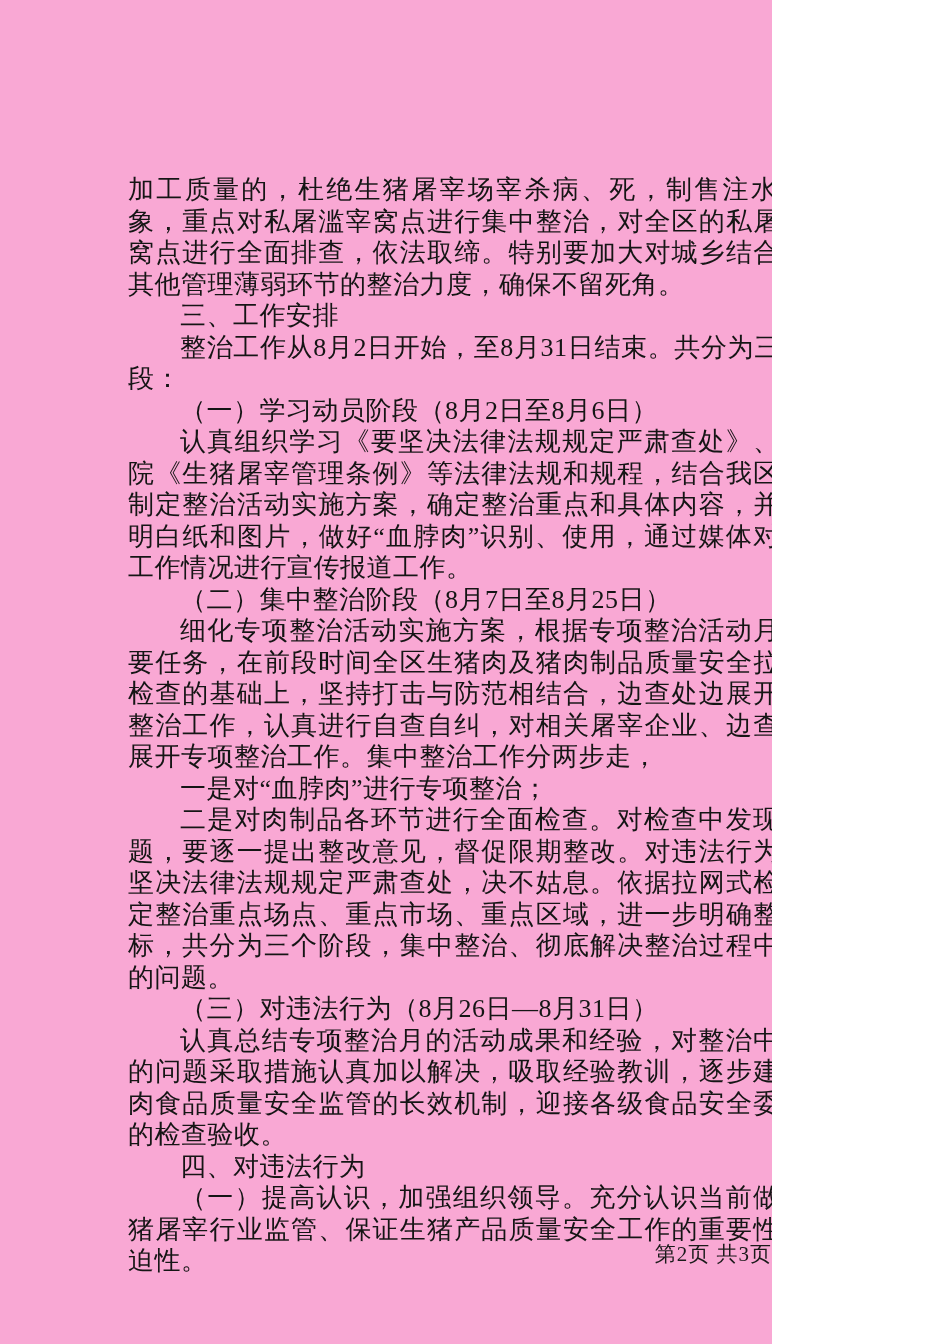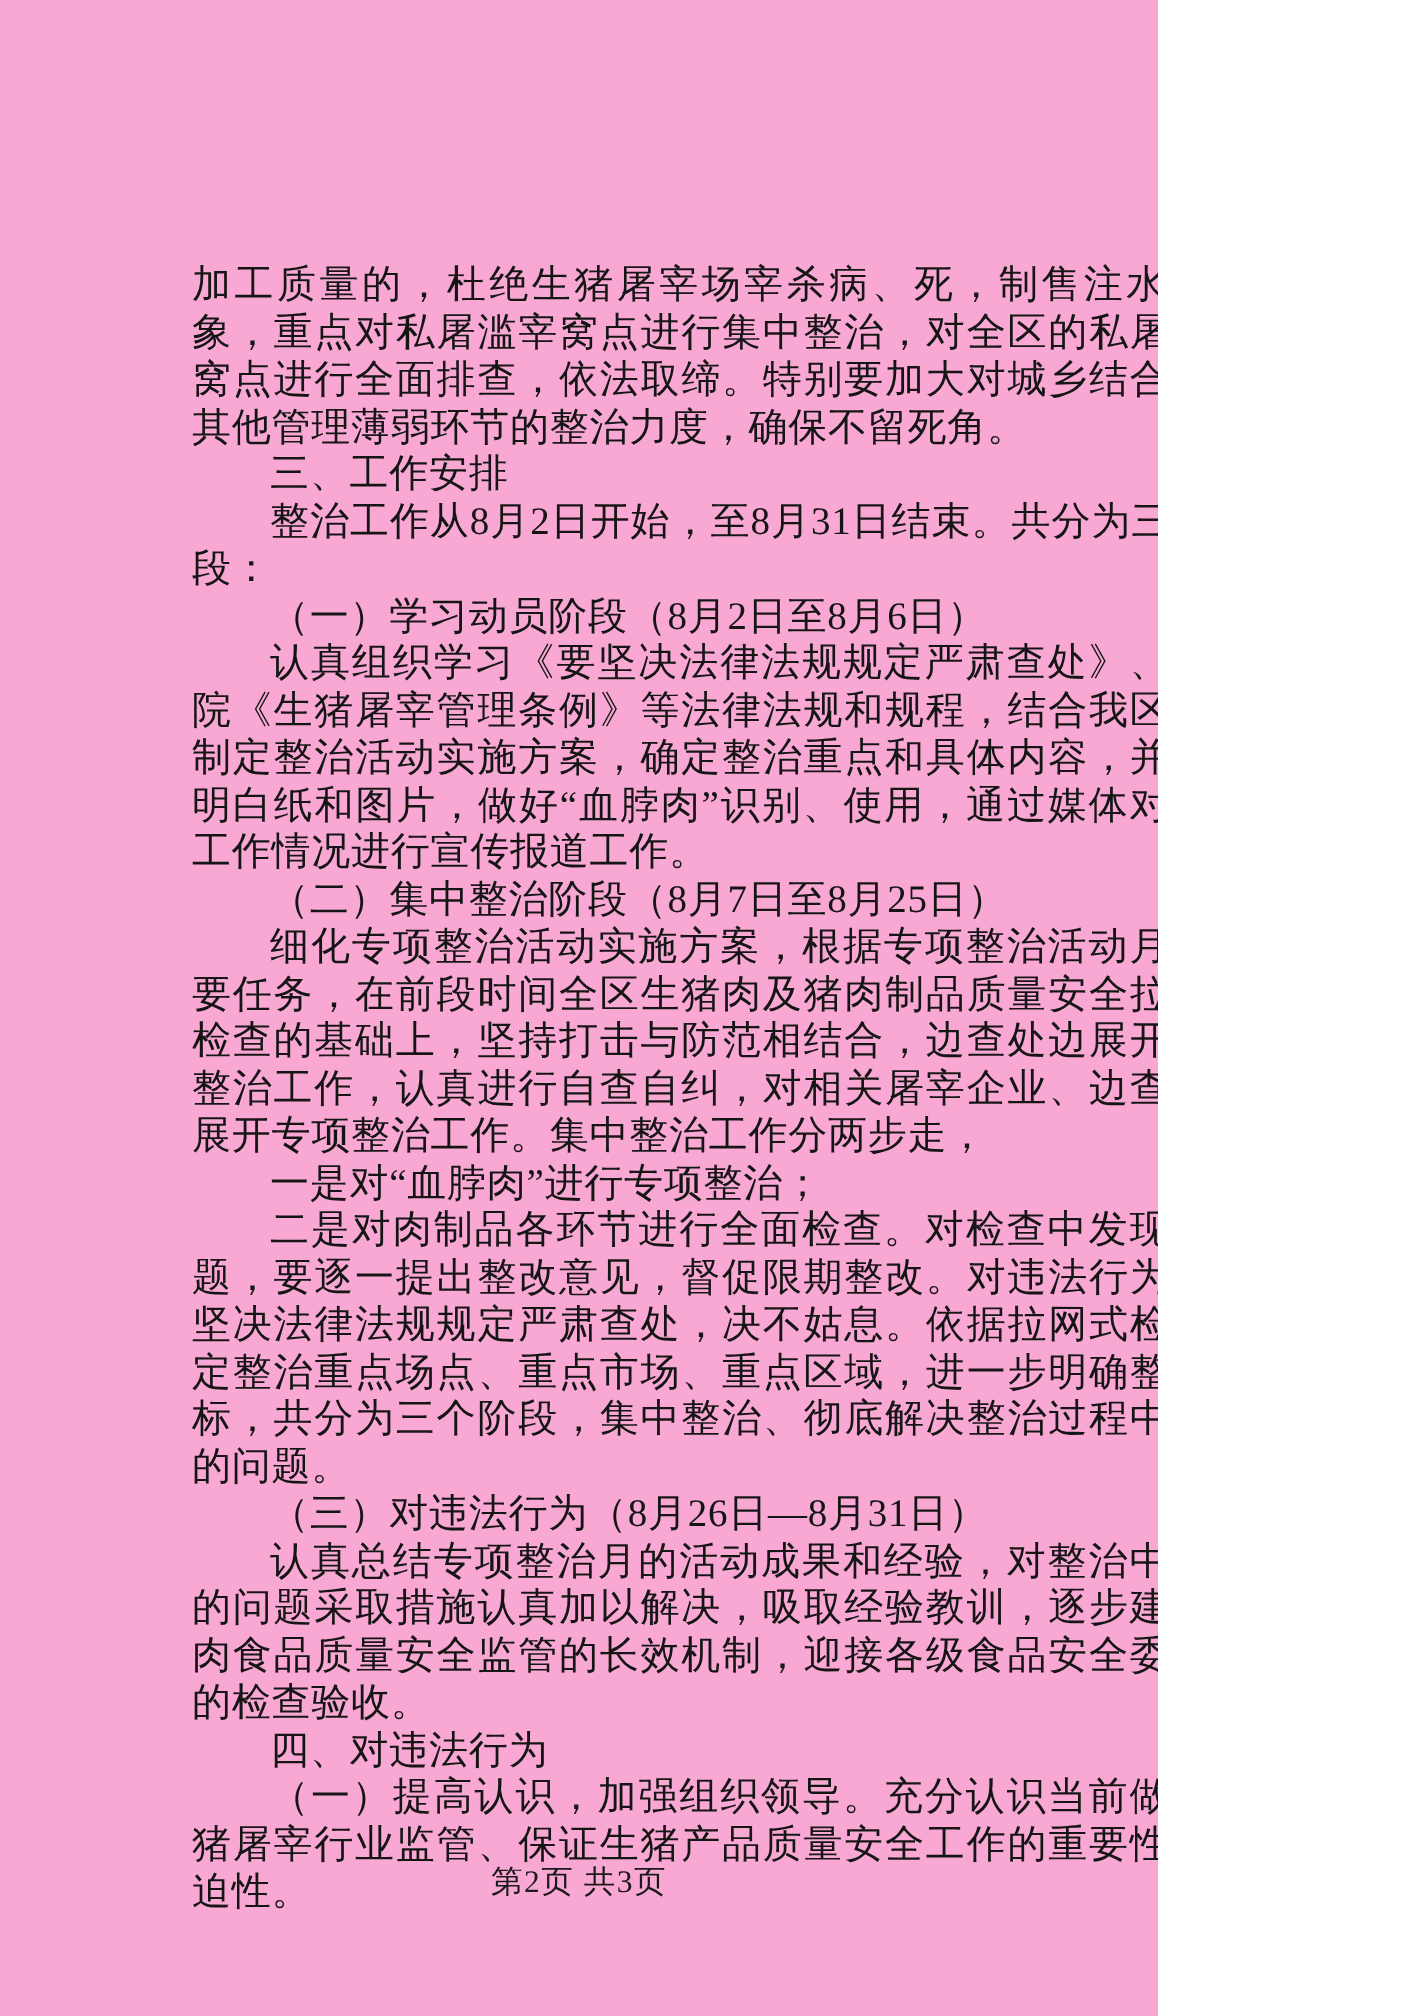--- a/index.html
+++ b/index.html
@@ -34,21 +34,21 @@
     word-break: break-all;
   }
   .para.continuation {
     text-indent: 0;
   }
   .footer {
     position: absolute;
     left: 0;
     right: 0;
     top: 1240px;
-    text-align: center;
+    text-align: right;
     font-size: 21px;
     letter-spacing: 1px;
     color: #1a1a1a;
   }
 </style>
 </head>
 <body>
 
 <div class="page">
 

